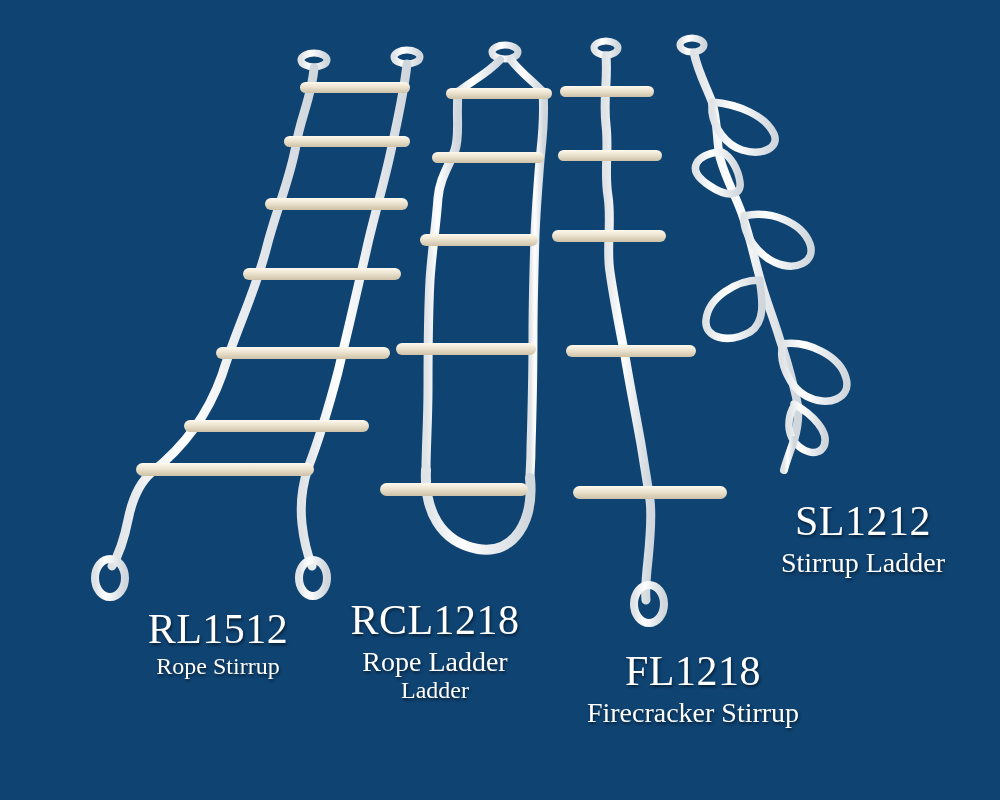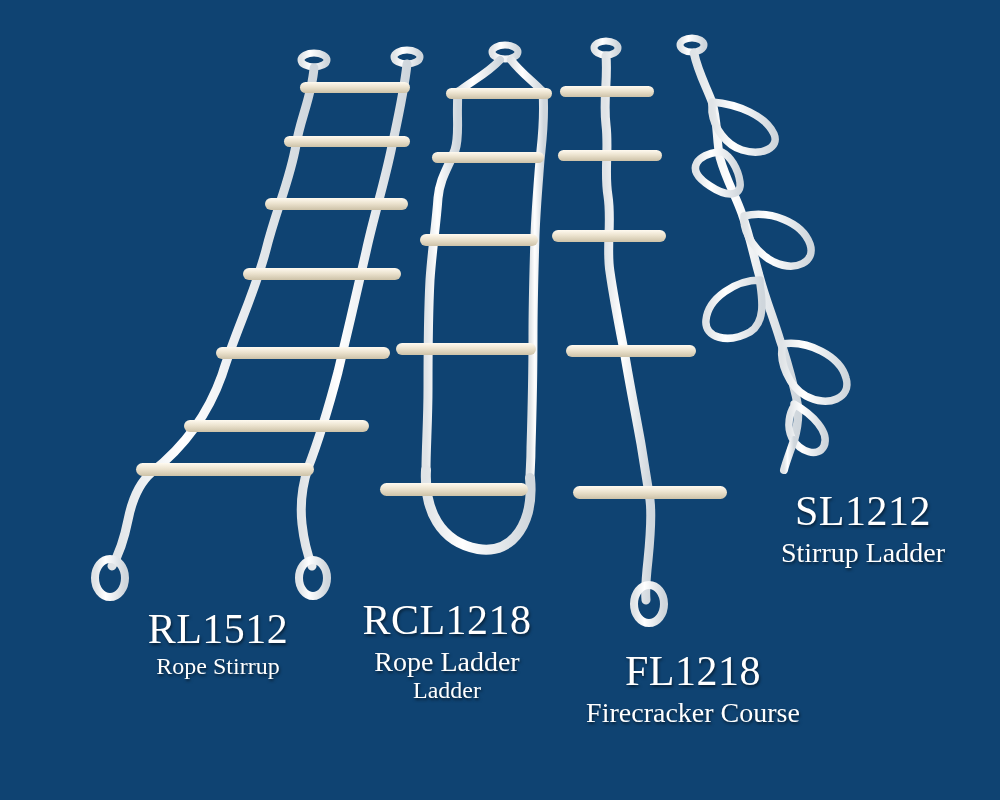--- a/index.html
+++ b/index.html
@@ -38,23 +38,23 @@
     font-size: 28px;
     display: block;
     margin-top: 2px;
   }
   .label .desc2 {
     font-size: 24px;
     display: block;
   }
   
   #label-rl1512 { left: 88px;  top: 606px; width: 260px; }
-  #label-rcl1218 { left: 332px; top: 597px; width: 230px; text-align: center; }
+  #label-rcl1218 { left: 320px; top: 597px; width: 230px; text-align: center; }
   #label-fl1218 { left: 578px; top: 648px; width: 230px; }
-  #label-sl1212 { left: 748px; top: 488px; width: 230px; }
+  #label-sl1212 { left: 748px; top: 498px; width: 230px; }
 </style>
 </head>
 <body style="background: rgb(15, 67, 114);">
 
 <div id="stage" style="background: rgb(15, 67, 114);">
 
   <svg id="art" viewBox="0 0 1000 800">
     <defs>
       <linearGradient id="ropeGrad" x1="0" y1="0" x2="1" y2="0">
         <stop offset="0%" stop-color="#dfe3e6"></stop>
@@ -172,21 +172,21 @@
   </div>
 
   <div class="label" id="label-rcl1218">
     <span class="sku">RCL1218</span>
     <span class="desc">Rope Ladder</span>
     <span class="desc2">Ladder</span>
   </div>
 
   <div class="label" id="label-fl1218">
     <span class="sku">FL1218</span>
-    <span class="desc">Firecracker Course</span>
+    <span class="desc">Firecracker Stirrup</span>
   </div>
 
   <div class="label" id="label-sl1212">
     <span class="sku">SL1212</span>
     <span class="desc">Stirrup Ladder</span>
   </div>
 
 </div>
 
 </body></html>

